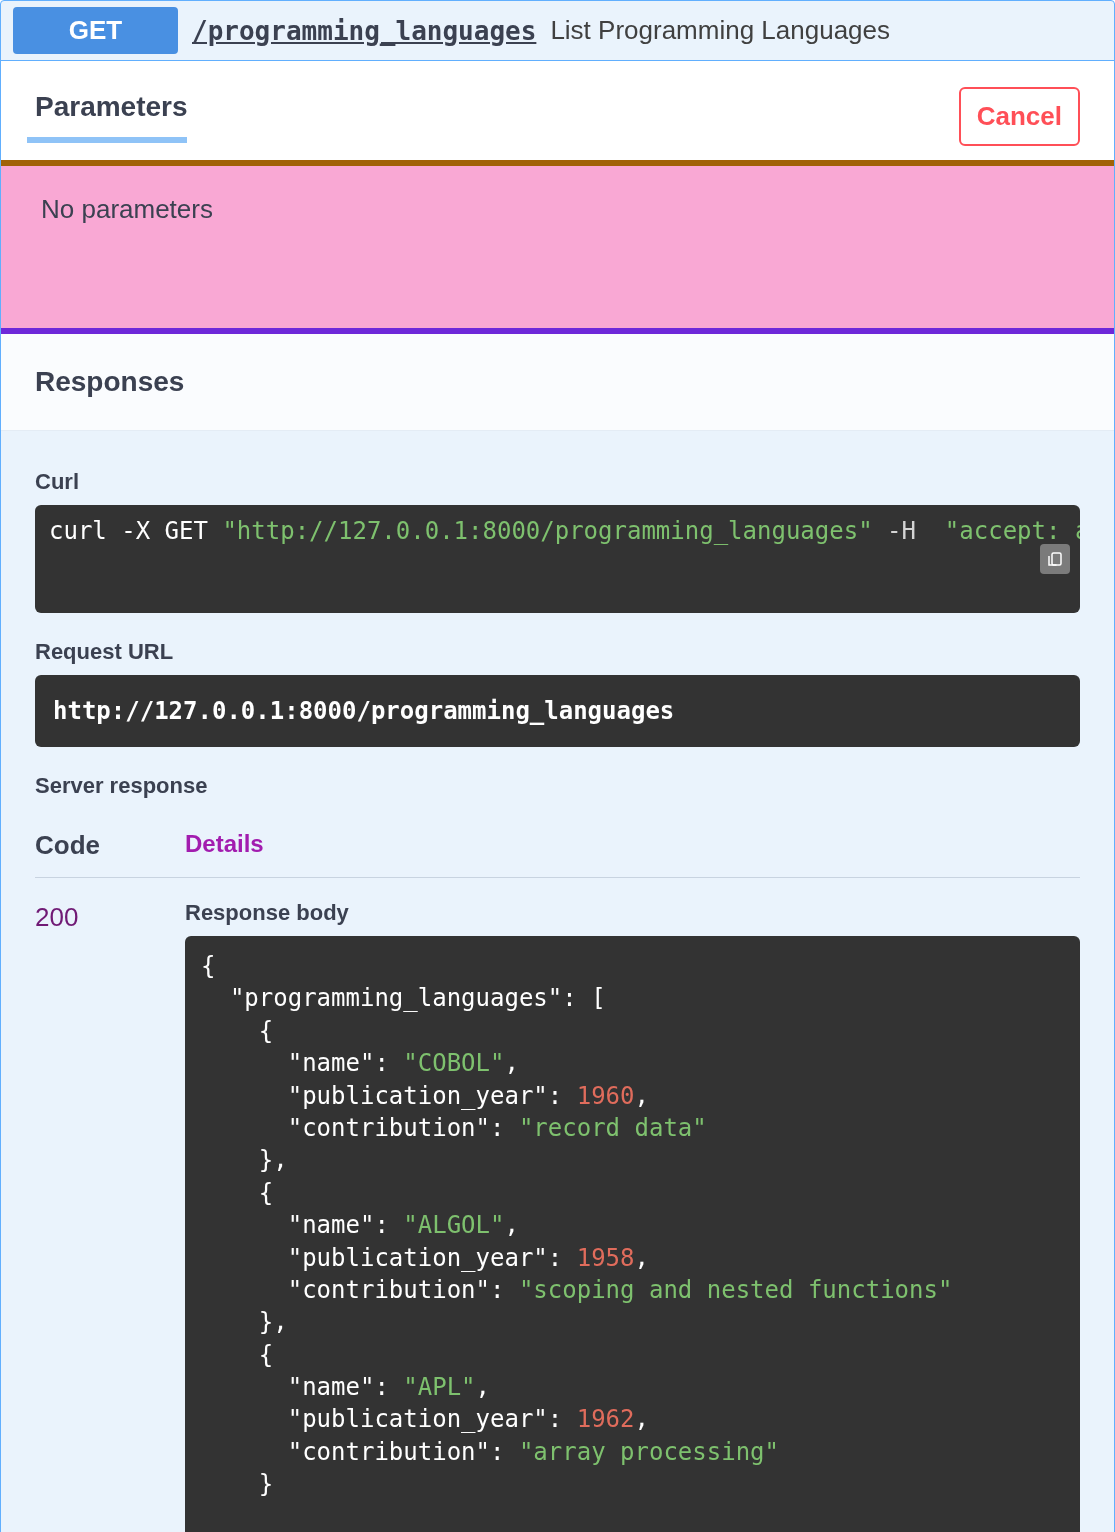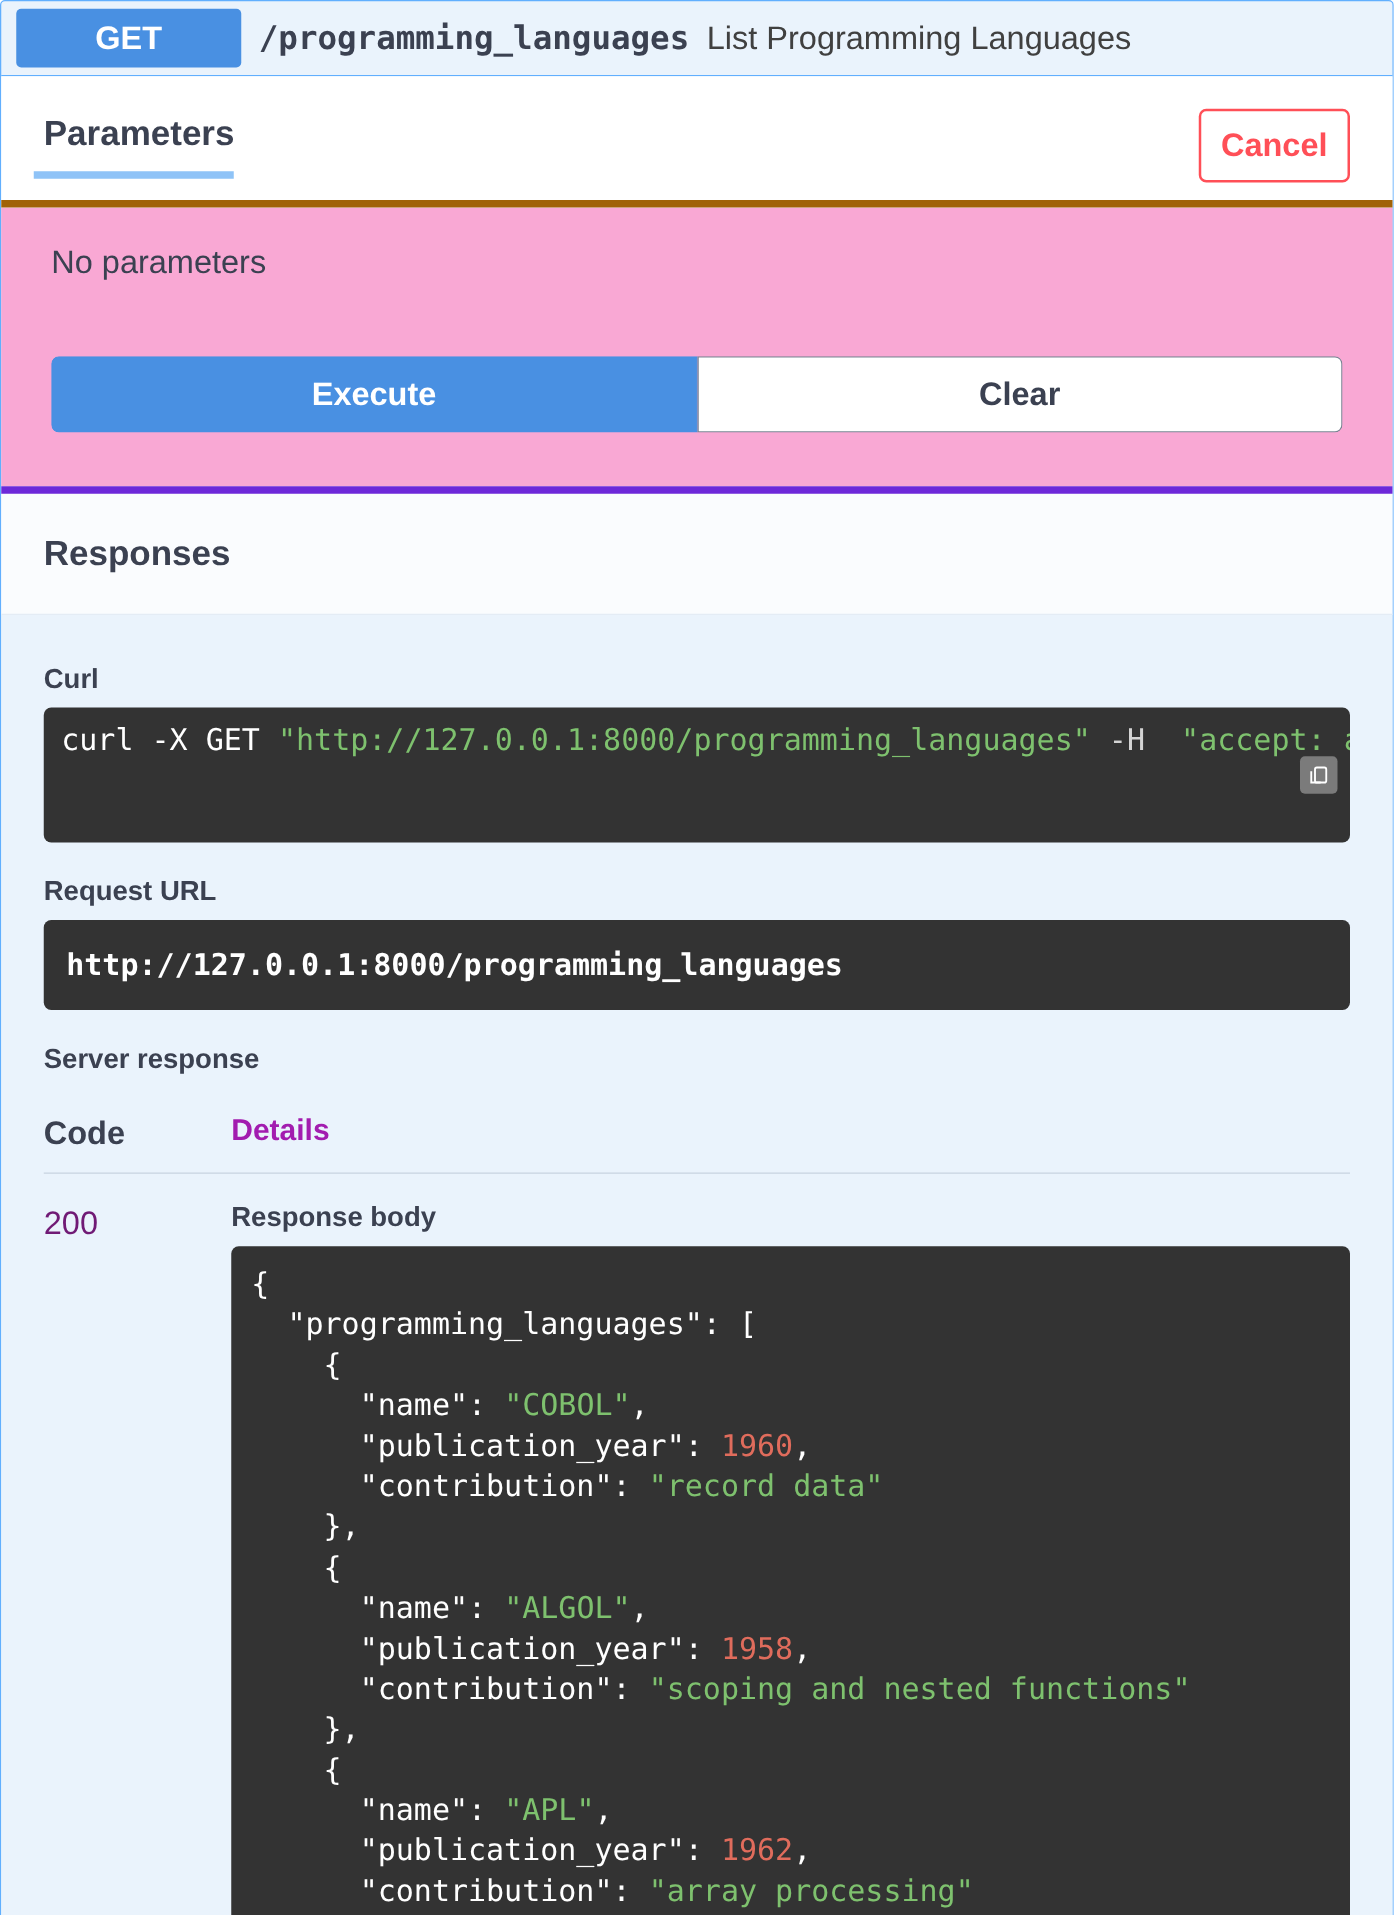--- a/index.html
+++ b/index.html
@@ -22,29 +22,30 @@
     border-bottom: 1px solid #61affe;
     gap: 14px;
   }
   .method-badge {
     background: #4990e2;
     color: #fff;
     font-weight: 700;
     font-size: 26px;
     padding: 8px 0;
     border-radius: 4px;
-    width: 180px;
+    width: 165px;
     text-align: center;
     font-family: inherit;
   }
   .path {
     font-family: ui-monospace, SFMono-Regular, Menlo, Consolas, monospace;
     font-weight: 700;
     font-size: 26px;
     color: #3b4151;
+    text-decoration: underline;
   }
   .summary {
     font-size: 26px;
     color: #404040;
   }
   .params-section {
     background: #fff;
     padding: 26px 34px 14px 34px;
     display: flex;
     justify-content: space-between;
@@ -210,24 +211,20 @@
     <span class="summary">List Programming Languages</span>
   </div>
 
   <div class="params-section">
     <div class="params-title">Parameters</div>
     <button class="cancel-btn">Cancel</button>
   </div>
 
   <div class="body-section">
     <div class="no-params">No parameters</div>
-    <div class="btn-row">
-      <button class="execute-btn">Execute</button>
-      <button class="clear-btn">Clear</button>
-    </div>
   </div>
 
   <div class="responses-header">Responses</div>
 
   <div class="resp-body">
 
     <div class="small-h">Curl</div>
     <div class="code-block"><span class="cmd">curl -X GET </span><span class="str">"http://127.0.0.1:8000/programming_languages"</span><span class="flag"> -H  </span><span class="str">"accept: applicat</span>
       <span class="copy-icon">
         <svg width="18" height="18" viewBox="0 0 24 24" fill="none" stroke="#fff" stroke-width="2">

